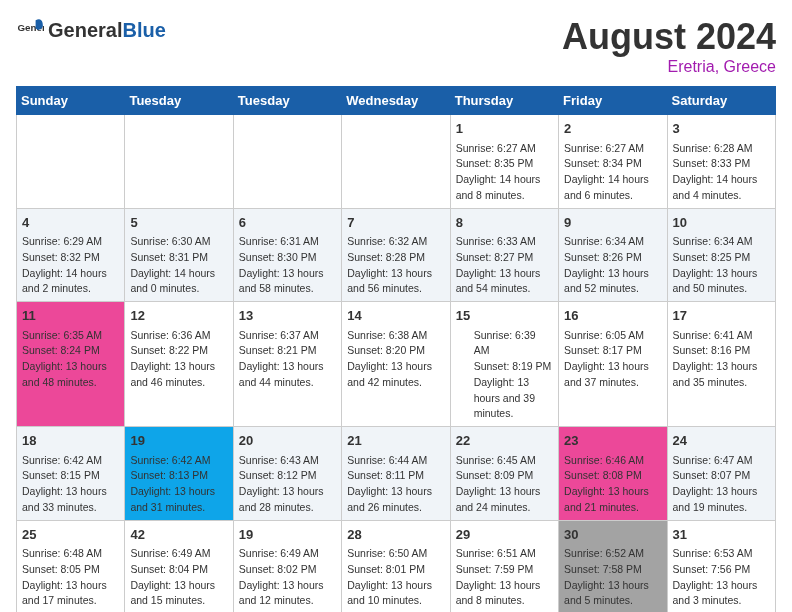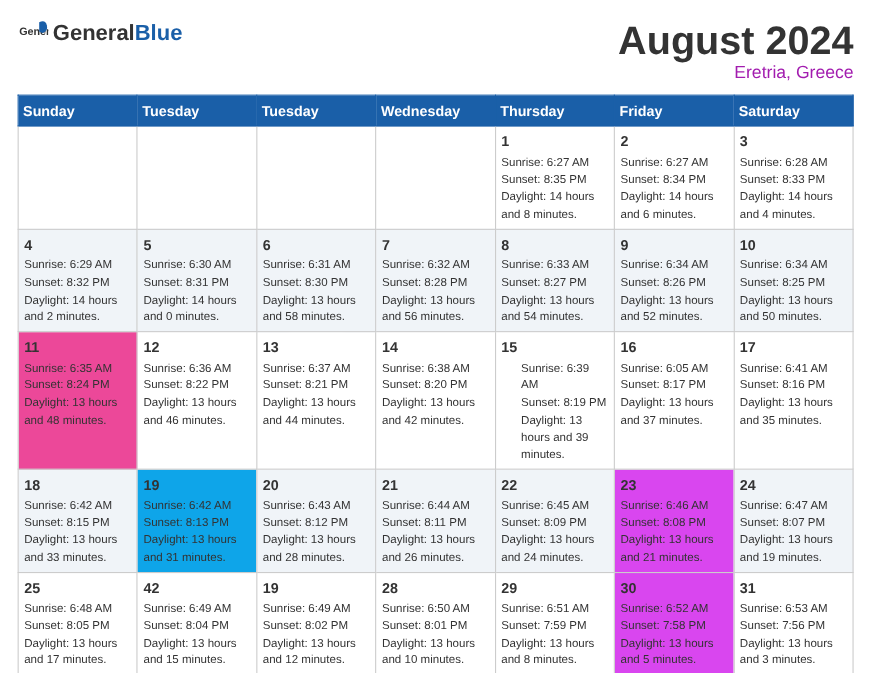--- a/index.html
+++ b/index.html
@@ -255,21 +255,21 @@
           <div class="note" style="white-space: pre-line;">Sunrise: 6:44 AM
 Sunset: 8:11 PM
 Daylight: 13 hours and 26 minutes.</div>
         </td>
         <td style="background: rgb(240, 244, 248);">
           <span class="day-num">22</span>
           <div class="note" style="white-space: pre-line;">Sunrise: 6:45 AM
 Sunset: 8:09 PM
 Daylight: 13 hours and 24 minutes.</div>
         </td>
-        <td style="background: #d946ef;">
+        <td style="background: #ec4899;">
           <span class="day-num">23</span>
           <div class="note" style="white-space: pre-line;">Sunrise: 6:46 AM
 Sunset: 8:08 PM
 Daylight: 13 hours and 21 minutes.</div>
         </td>
         <td style="background: rgb(240, 244, 248);">
           <span class="day-num">24</span>
           <div class="note" style="white-space: pre-line;">Sunrise: 6:47 AM
 Sunset: 8:07 PM
 Daylight: 13 hours and 19 minutes.</div>
@@ -299,21 +299,21 @@
           <div class="note" style="white-space: pre-line;">Sunrise: 6:50 AM
 Sunset: 8:01 PM
 Daylight: 13 hours and 10 minutes.</div>
         </td>
         <td style="background: rgb(255, 255, 255);">
           <span class="day-num">29</span>
           <div class="note" style="white-space: pre-line;">Sunrise: 6:51 AM
 Sunset: 7:59 PM
 Daylight: 13 hours and 8 minutes.</div>
         </td>
-        <td style="background: #d946ef;">
+        <td style="background: #a3a3a3;">
           <span class="day-num">30</span>
           <div class="note" style="white-space: pre-line;">Sunrise: 6:52 AM
 Sunset: 7:58 PM
 Daylight: 13 hours and 5 minutes.</div>
         </td>
         <td style="background: rgb(255, 255, 255);">
           <span class="day-num">31</span>
           <div class="note" style="white-space: pre-line;">Sunrise: 6:53 AM
 Sunset: 7:56 PM
 Daylight: 13 hours and 3 minutes.</div>

